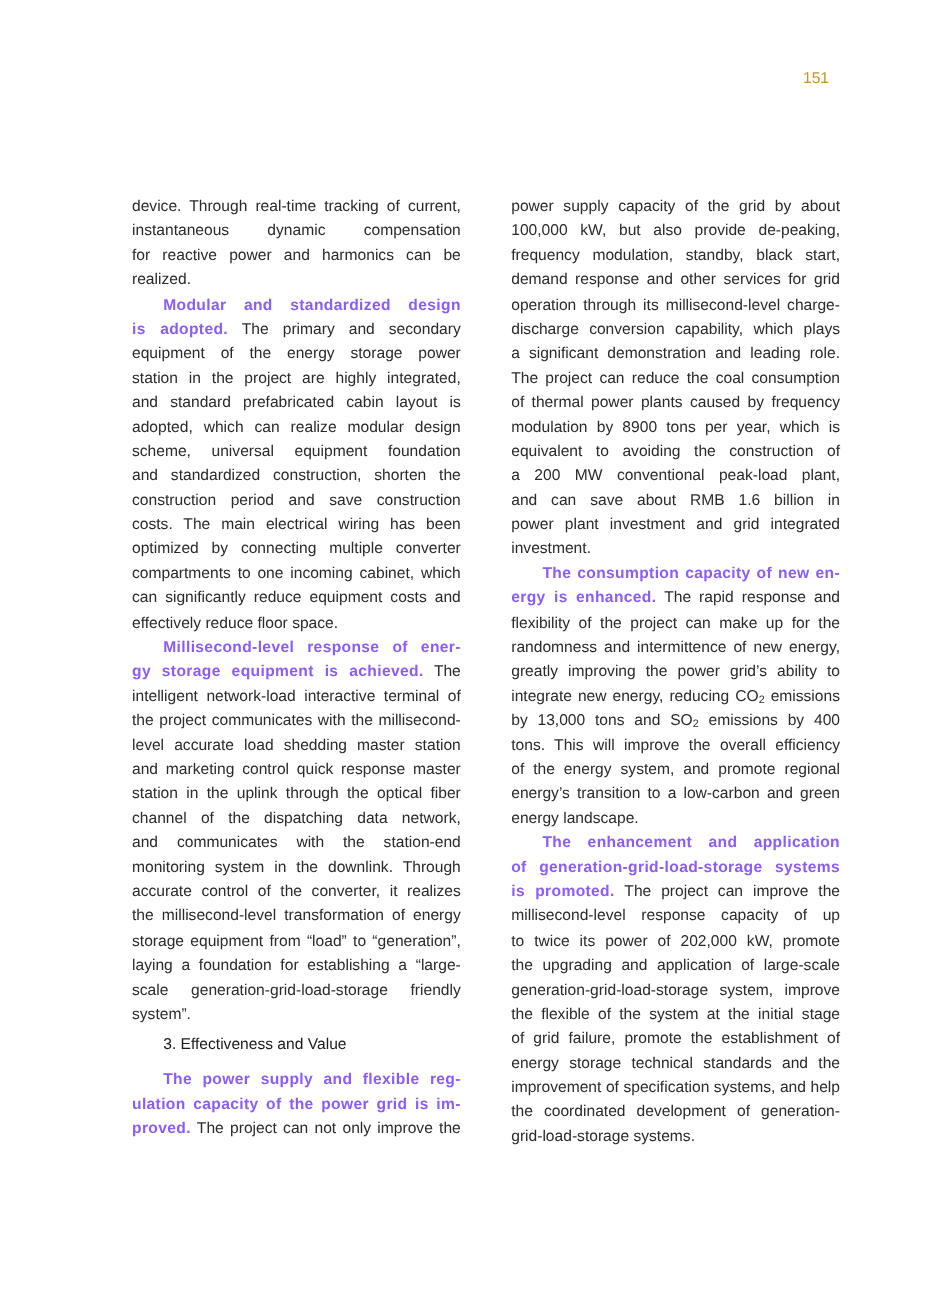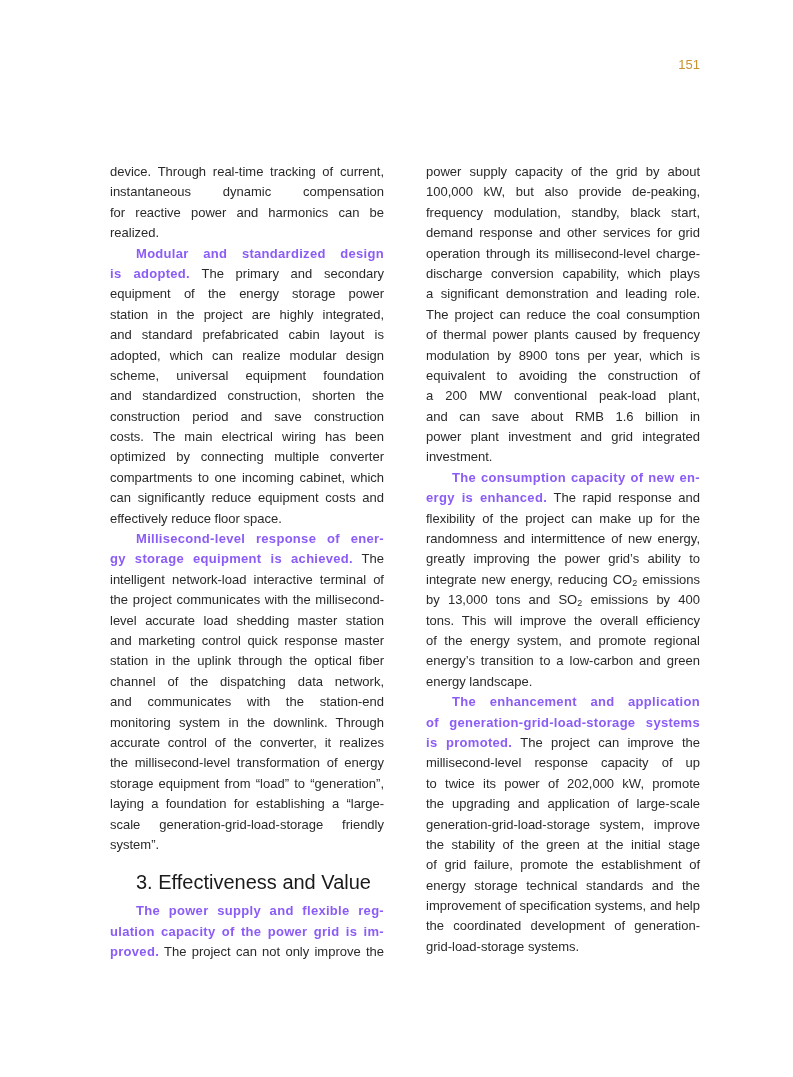--- a/index.html
+++ b/index.html
@@ -1,28 +1,28 @@
 <!DOCTYPE html>
 <html><head>
 <meta charset="utf-8">
 <style>
   html, body { margin:0; padding:0; background:#ffffff; }
   body { width:793px; height:1077px; position:relative; overflow:hidden;
          font-family:"Liberation Sans", sans-serif; color:#2a2a2a; }
-  .page-number { position:absolute; left:660px; top:57px; width:40px; text-align:right;
+  .page-number { position:absolute; left:660px; top:57px; width:40px; text-align:center;
          font-size:13px; color:#c8932e; }
   .column { position:absolute; top:162px; width:274px; }
   .col-left { left:110px; }
   .col-right { left:426px; }
   .line { height:20.4px; line-height:20.4px; font-size:13px; white-space:nowrap;
           text-align:justify; text-align-last:justify; }
   .line.last { text-align-last:left; }
   .line.indent { padding-left:26px; }
   .b { font-weight:bold; color:#8b5cf6; letter-spacing:0.3px; }
-  .heading { font-size:20px; height:22px; line-height:22px; margin:16px 0 8px 26px; color:#1a1a1a; }
+  .heading { font-size:13px; height:22px; line-height:22px; margin:4px 0 8px 26px; color:#1a1a1a; }
   sub { font-size:9px; vertical-align:-2px; line-height:0; }
 </style>
 </head>
 <body>
 
 <div class="page-number">151</div>
 
 <div class="column col-left">
   <div>
     <div class="line">device. Through real-time tracking of current,</div>
@@ -110,20 +110,20 @@
   </div>
 
   <div>
     <div class="line indent b">The enhancement and application</div>
     <div class="line b">of generation-grid-load-storage systems</div>
     <div class="line"><span class="b">is promoted.</span><span> The project can improve the</span></div>
     <div class="line">millisecond-level response capacity of up</div>
     <div class="line">to twice its power of 202,000 kW, promote</div>
     <div class="line">the upgrading and application of large-scale</div>
     <div class="line">generation-grid-load-storage system, improve</div>
-    <div class="line">the stability of the green at the initial stage</div>
+    <div class="line">the flexible of the system at the initial stage</div>
     <div class="line">of grid failure, promote the establishment of</div>
     <div class="line">energy storage technical standards and the</div>
     <div class="line">improvement of specification systems, and help</div>
     <div class="line">the coordinated development of generation-</div>
     <div class="line last">grid-load-storage systems.</div>
   </div>
 </div>
 
 </body></html>

